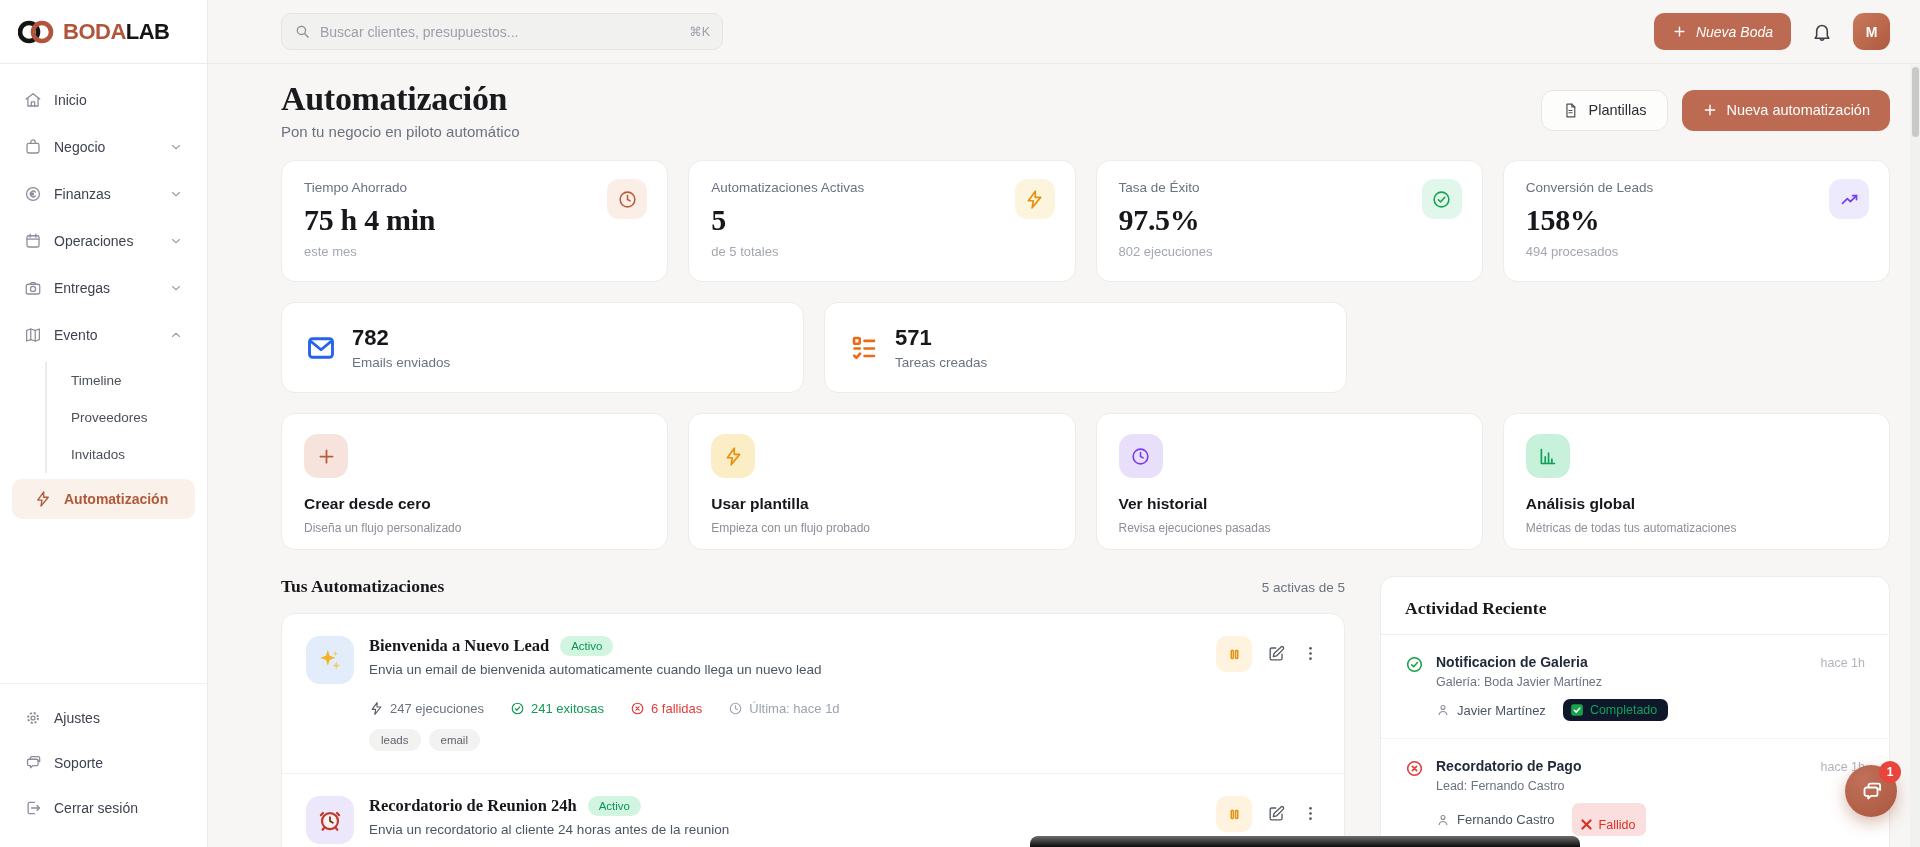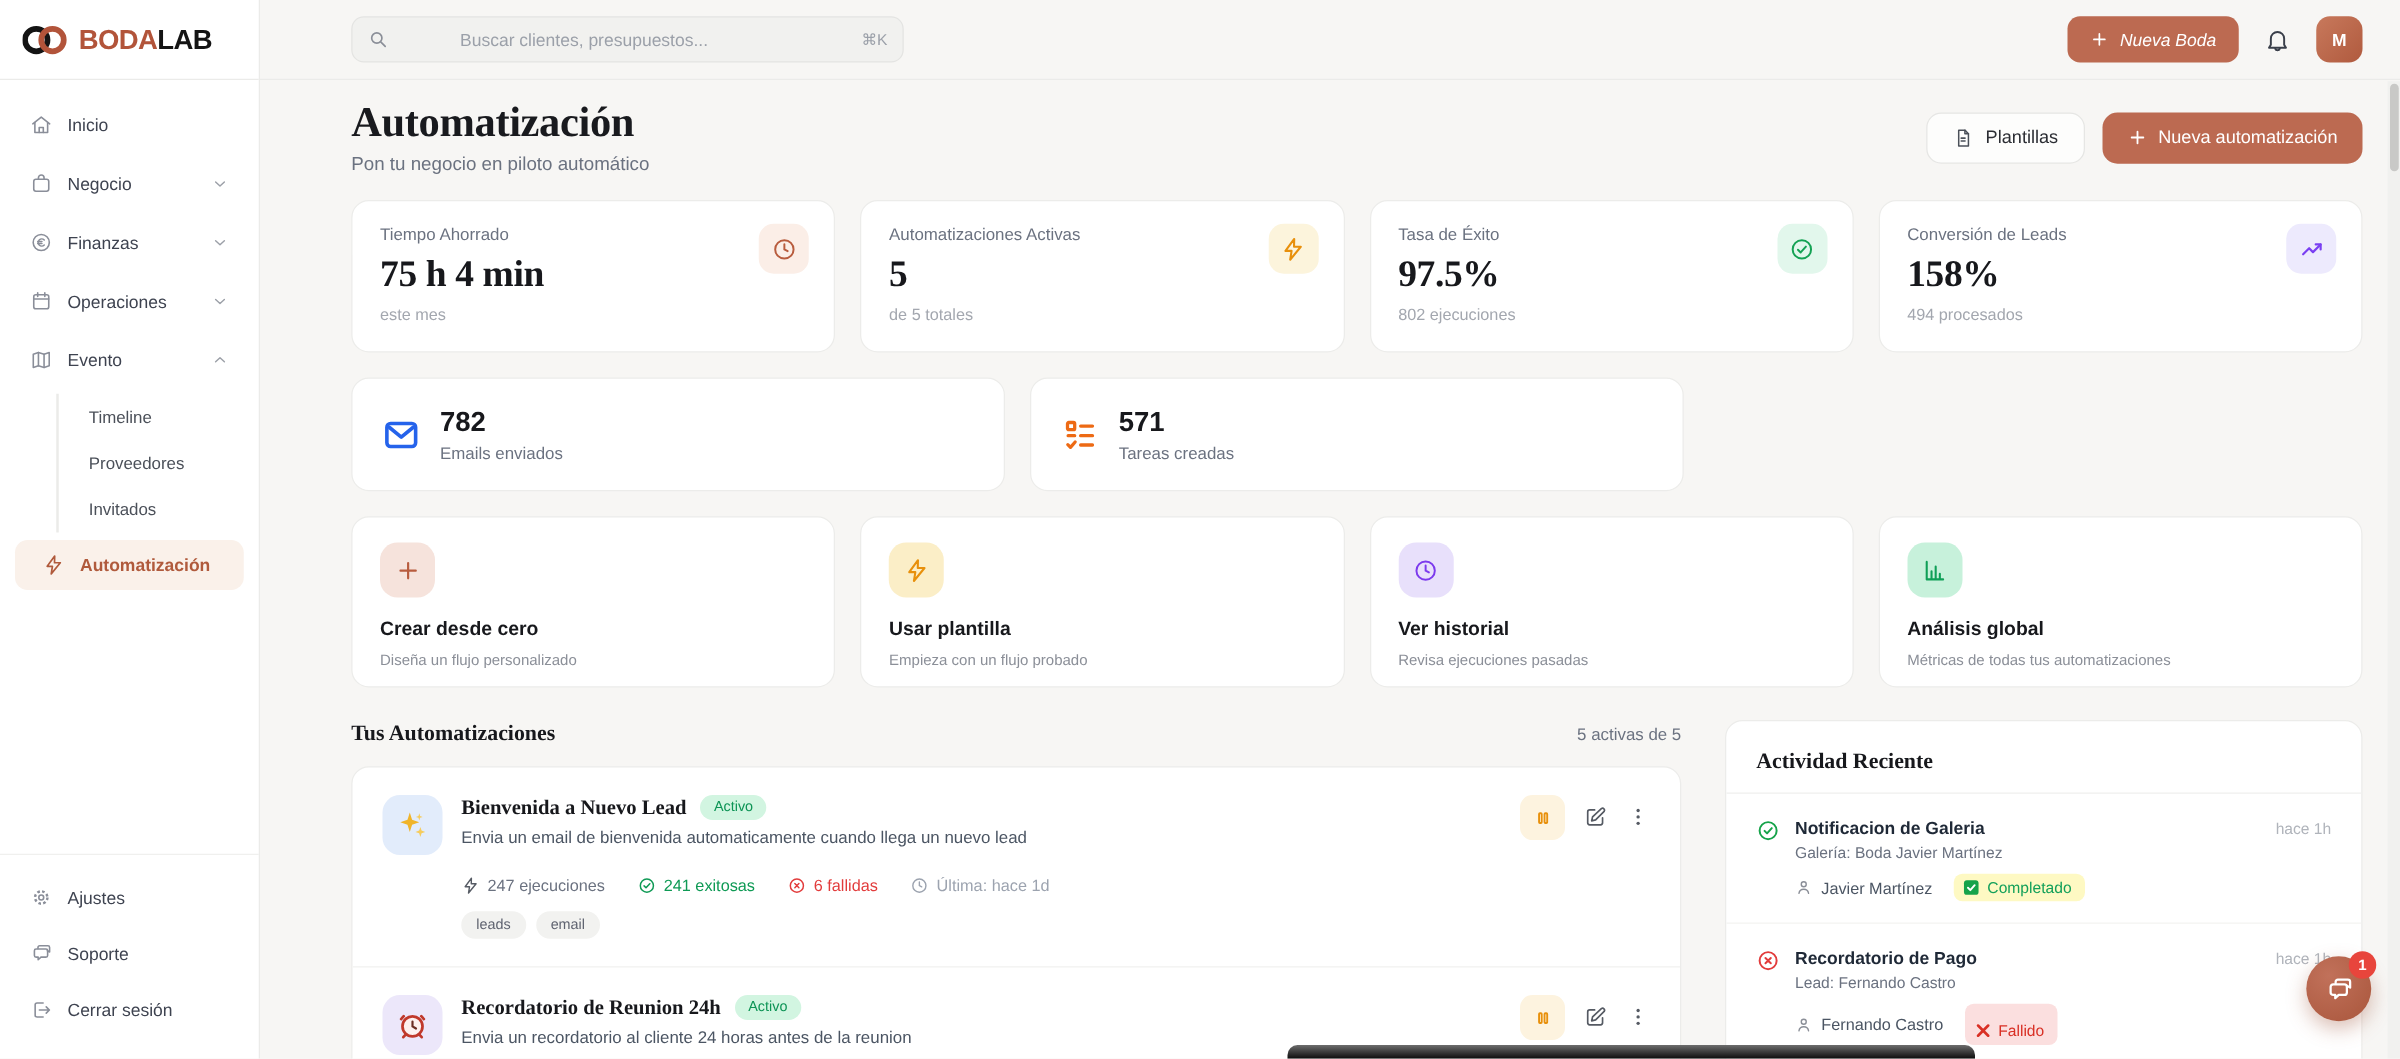--- a/index.html
+++ b/index.html
@@ -22,21 +22,21 @@
   .subnav { margin:2px 0 6px 33px; border-left:2px solid #ebebe9; }
   .subnav-item { padding:11px 0 11px 24px; font-size:13.5px; color:#4b5059; cursor:pointer; }
   .nav-footer { margin-top:auto; border-top:1px solid #f0f0ee; padding:14px 12px 14px; }
   .nav-footer .nav-item { margin-bottom:5px; }
 
   
   .main { flex:1; display:flex; flex-direction:column; min-width:0; }
   .topbar { height:64px; flex-shrink:0; display:flex; align-items:center; padding:0 30px 0 73px; border-bottom:1px solid #ebebe9; }
   .search-box { width:442px; height:37px; background:#f1f1ef; border:1px solid #e4e4e2; border-radius:10px; display:flex; align-items:center; padding:0 12px; gap:9px; }
   .search-box svg { width:17px; height:17px; color:#8b8f98; flex-shrink:0; }
-  .search-input { flex:1; border:none; outline:none; background:transparent; font-size:14px; color:#14532d; font-family:"Liberation Sans",sans-serif;margin-left:48px; }
+  .search-input { flex:1; border:none; outline:none; background:transparent; font-size:14px; color:#14532d; font-family:"Liberation Sans",sans-serif; }
   .search-input::placeholder { color:#9ba0a9; }
   .kbd { font-size:12.5px; color:#9ba0a9; }
   .topbar-right { margin-left:auto; display:flex; align-items:center; gap:20px; }
   .btn { display:inline-flex; align-items:center; gap:9px; border:none; cursor:pointer; font-family:"Liberation Sans",sans-serif; }
   .btn-rust { background:#bc6a51; color:#fff; border-radius:10px; height:37px; padding:0 18px; font-size:14px;font-style:italic; }
   .btn-rust svg { width:15px; height:15px; }
   .bell-btn { background:none; border:none; cursor:pointer; color:#3a3f4a; display:flex; }
   .bell-btn svg { width:22px; height:22px; }
   .avatar { width:37px; height:37px; border-radius:11px; background:linear-gradient(135deg,#c8795c,#b05a3e); color:#fff; font-size:14px; font-weight:bold; display:flex; align-items:center; justify-content:center; cursor:pointer; }
 
@@ -116,21 +116,21 @@
   .act-status-ic { width:19px; height:19px; flex-shrink:0; margin-top:1px; }
   .act-ok { color:#16a34a; } .act-bad { color:#e23c3c; }
   .act-body { flex:1; min-width:0; }
   .act-title-row { display:flex; align-items:baseline; }
   .act-title { font-size:14px; font-weight:bold; color:#1f2937; }
   .act-time { margin-left:auto; font-size:12.5px; color:#b0b4bb; }
   .act-detail { margin-top:5px; font-size:12.5px; color:#6b7280; }
   .act-person-row { margin-top:10px; display:flex; align-items:center; gap:7px; }
   .act-person-row svg.person { width:14px; height:14px; color:#8b8f98; }
   .act-person { font-size:13px; color:#4b5563; }
-  .badge-done { margin-left:10px; background:#fef9c3; color:#13a05a; font-size:12.5px; padding:4px 11px 4px 7px; border-radius:7px; display:inline-flex; gap:6px; }
+  .badge-done { margin-left:10px; background:#0f172a; color:#13a05a; font-size:12.5px; padding:4px 11px 4px 7px; border-radius:7px; display:inline-flex; gap:6px; }
   .badge-done svg { width:14px; height:14px; }
   .badge-fail { margin-left:10px; background:#fbdfdf; color:#d93025; font-size:12.5px; padding:14px 11px 4px 7px; border-radius:7px; display:inline-flex; align-items:center; gap:5px; }
   .badge-fail svg { width:15px; height:15px; }
   .act-error { margin-top:13px; font-size:12.5px; color:#ee4444; }
 
   
   .fab { position:absolute; right:23px; bottom:30px; width:52px; height:52px; border-radius:50%; background:radial-gradient(circle at 35% 30%, #c1715a, #a9563c); border:none; cursor:pointer; display:flex; align-items:center; justify-content:center; box-shadow:0 6px 16px rgba(150,70,40,.35); }
   .fab svg { width:24px; height:24px; color:#fff; }
   .fab-badge { position:absolute; top:-4px; right:-4px; min-width:22px; height:22px; border-radius:50%; background:#e8453c; color:#fff; font-size:12px; font-weight:bold; display:flex; align-items:center; justify-content:center; }
   .scrollbar { position:absolute; top:65px; right:0; width:10px; bottom:0; background:#f1f1ef; }
@@ -180,20 +180,31 @@
         <svg class="chev" viewBox="0 0 24 24" fill="none" stroke="currentColor" stroke-width="2" stroke-linecap="round" stroke-linejoin="round">
             <path d="M6 9.5 12 15l6-5.5"></path>
           </svg>
       </div>
       <div class="nav-item">
         <svg class="ni-icon" viewBox="0 0 24 24" fill="none" stroke="currentColor" stroke-width="1.7" stroke-linecap="round" stroke-linejoin="round">
             <rect x="4" y="5" width="16" height="15" rx="2.2"></rect>
             <path d="M4 9.6h16M8.2 3v4M15.8 3v4"></path>
           </svg>
         <span class="ni-label">Operaciones</span>
+        <svg class="chev" viewBox="0 0 24 24" fill="none" stroke="currentColor" stroke-width="2" stroke-linecap="round" stroke-linejoin="round">
+            <path d="M6 9.5 12 15l6-5.5"></path>
+          </svg>
+      </div>
+      <div class="nav-item">
+        <svg class="ni-icon" viewBox="0 0 24 24" fill="none" stroke="currentColor" stroke-width="1.7" stroke-linecap="round" stroke-linejoin="round">
+            <rect x="3" y="7" width="18" height="13" rx="2.6"></rect>
+            <circle cx="12" cy="13.2" r="3.4"></circle>
+            <path d="M8.4 7l1.3-2.2h4.6L15.6 7"></path>
+          </svg>
+        <span class="ni-label">Entregas</span>
         <svg class="chev" viewBox="0 0 24 24" fill="none" stroke="currentColor" stroke-width="2" stroke-linecap="round" stroke-linejoin="round">
             <path d="M6 9.5 12 15l6-5.5"></path>
           </svg>
       </div>
       <div class="nav-item">
         <svg class="ni-icon" viewBox="0 0 24 24" fill="none" stroke="currentColor" stroke-width="1.7" stroke-linecap="round" stroke-linejoin="round">
             <path d="M9 4 3.5 5.8V20L9 18.2 15 20l5.5-1.8V4L15 5.8 9 4Z"></path>
             <path d="M9 4v14.2M15 5.8V20"></path>
           </svg>
         <span class="ni-label">Evento</span>

